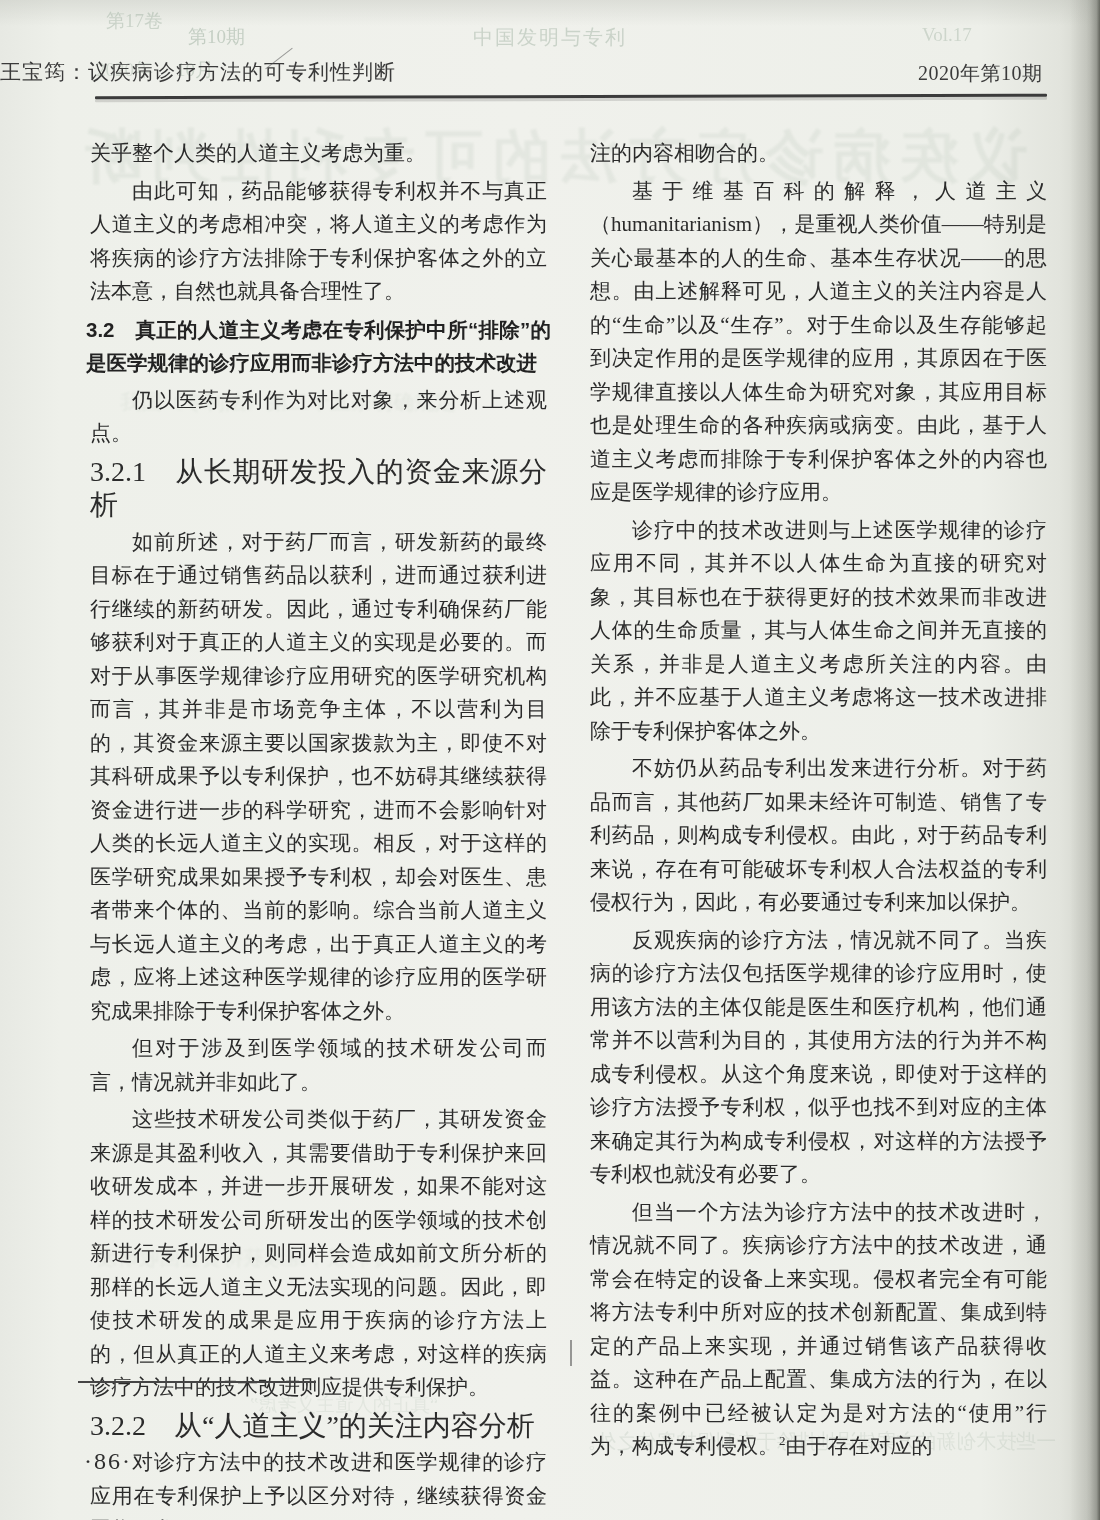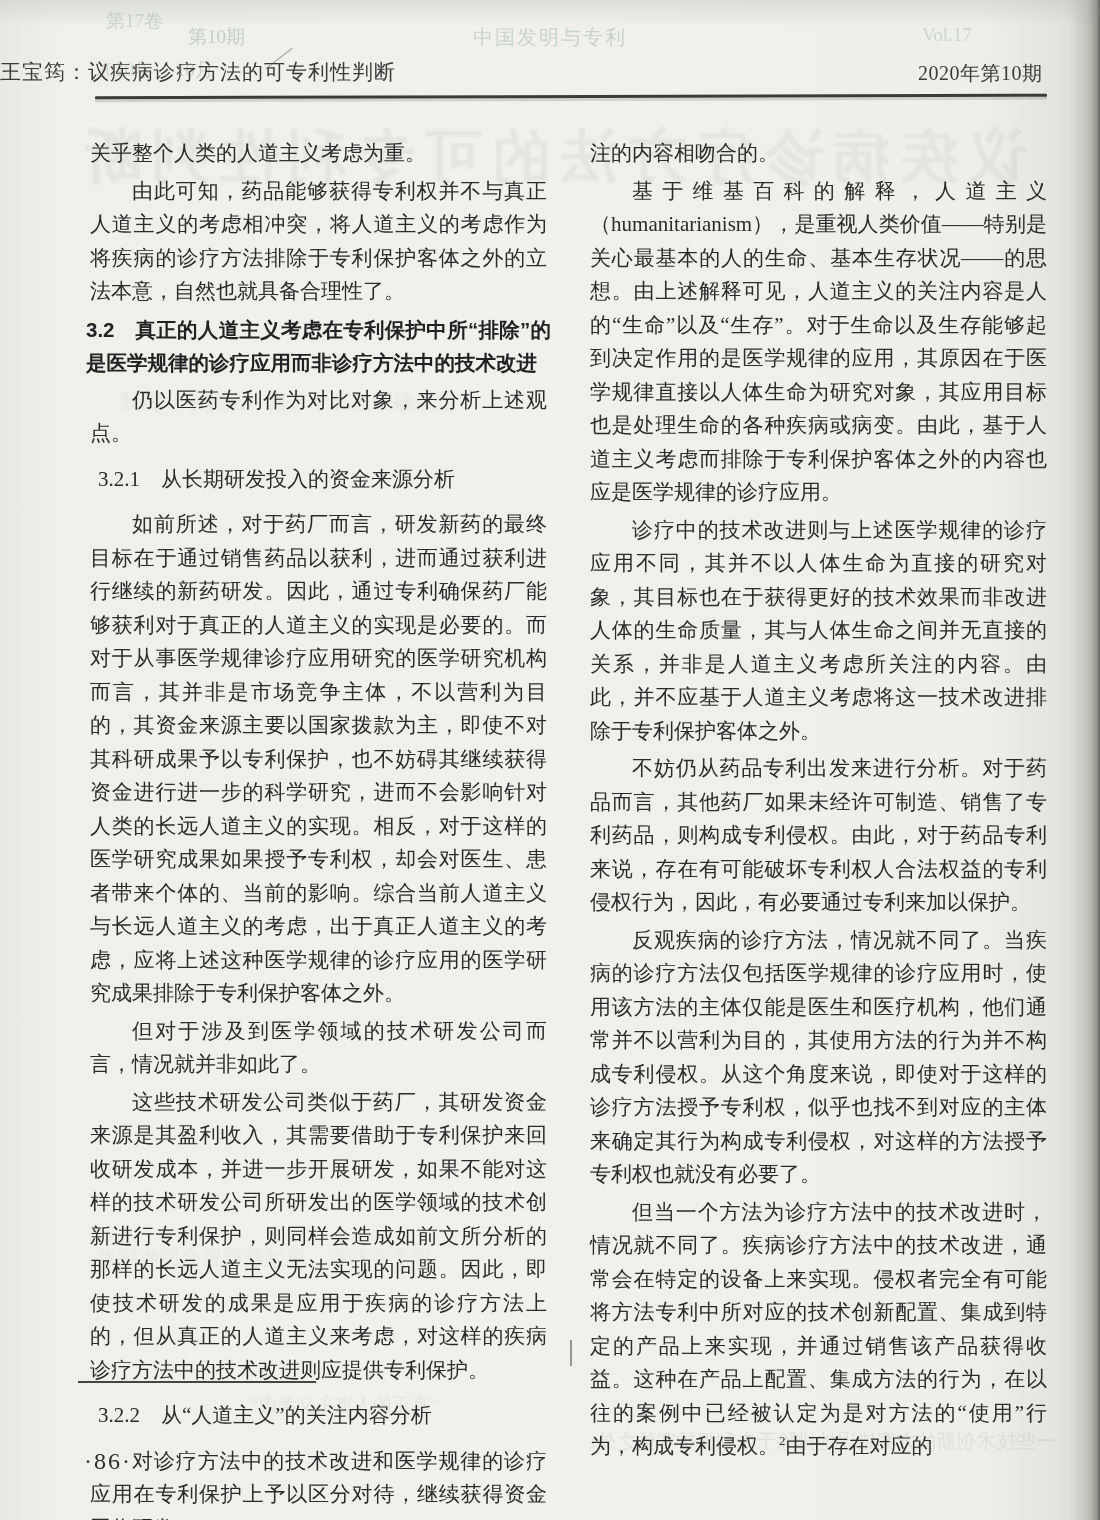--- a/index.html
+++ b/index.html
@@ -37,21 +37,21 @@
   }
   .col-left{left:86px;}
   .col-right{left:586px;}
   .col p{margin:4px;text-indent:2em;}
   .col p.noindent{text-indent:0;}
   .h-bold{
     margin:0;font-family:"Liberation Sans","DejaVu Sans",sans-serif;
     font-weight:700;font-size:20.5px;line-height:33.5px;
     text-align:justify;color:#222;
   }
-  .h-sub{margin:12px;font-weight:normal;font-size:21px;line-height:33.5px;text-align:justify;}
+  .h-sub{margin:4px;font-weight:normal;font-size:28px;line-height:33.5px;text-align:justify;}
   .fnref{font-size:13px;line-height:0;vertical-align:super;}
   
   .fn-rule{
     position:absolute;left:78px;top:1381px;width:238px;height:2px;
     background:#454545;
   }
   .footnote{
     position:absolute;left:80px;top:1398px;width:470px;margin:0;
     font-size:18.5px;line-height:30px;color:#333;
   }

